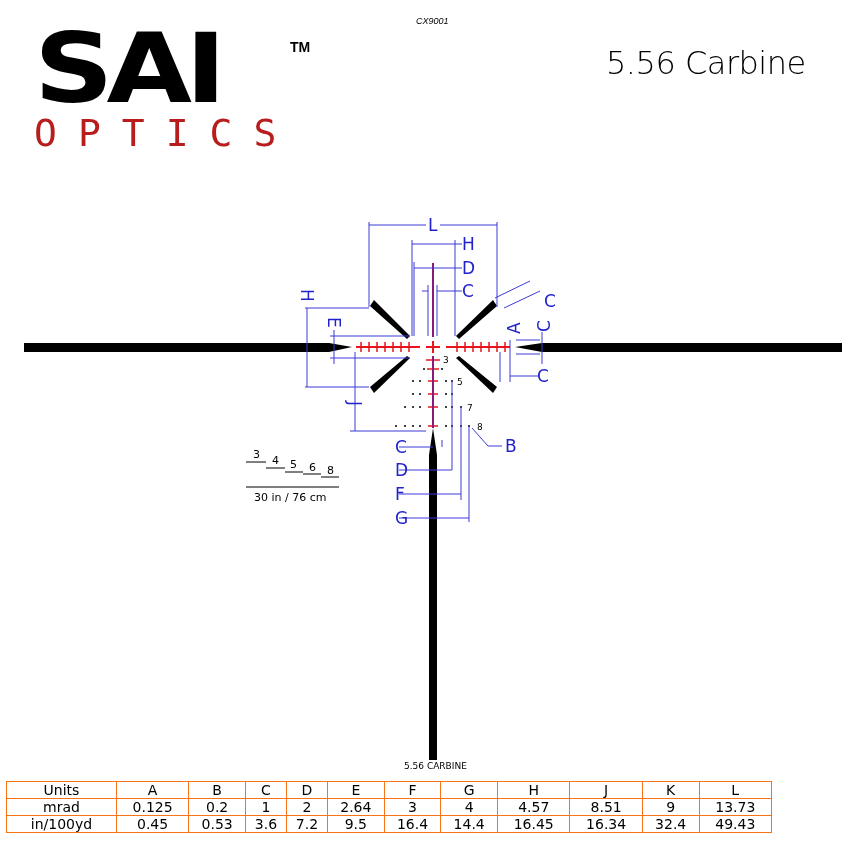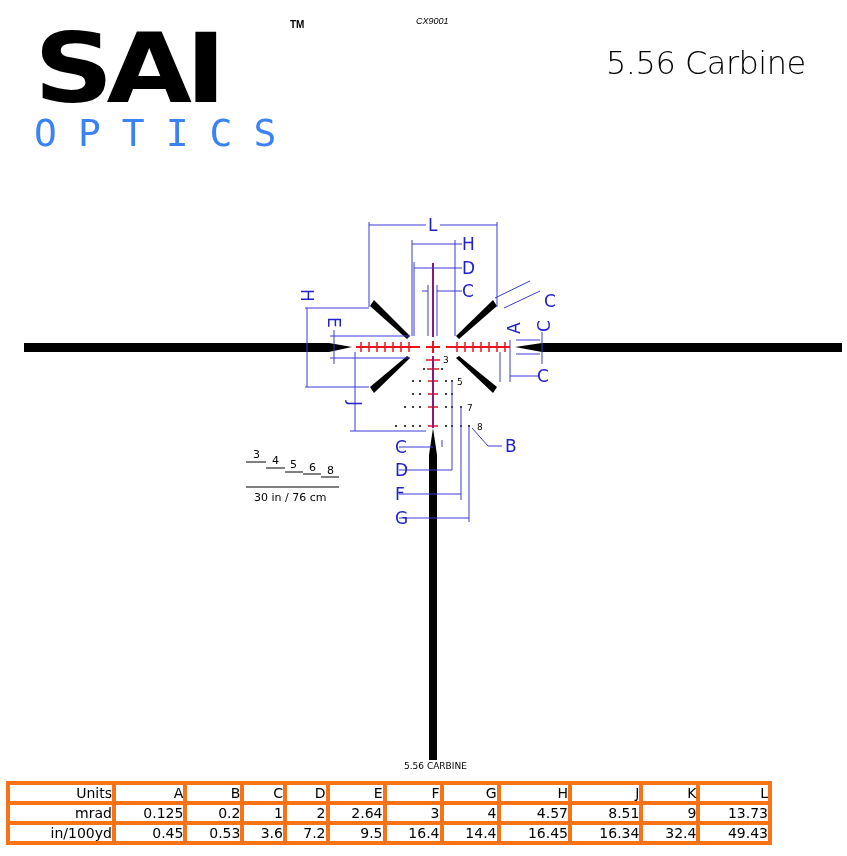--- a/index.html
+++ b/index.html
@@ -1,25 +1,25 @@
 <!DOCTYPE html>
 <html><head>
 <meta charset="utf-8">
 <style>
   html,body{margin:0;padding:0;background:#fff;}
   body{width:847px;height:856px;position:relative;overflow:hidden;font-family:"Liberation Sans",sans-serif;}
   .abs{position:absolute;}
   #logo-sai{left:34px;top:26px;font-family:"DejaVu Sans",sans-serif;font-weight:900;font-size:96px;line-height:86px;letter-spacing:-6px;transform:scaleX(1.15);transform-origin:left top;color:#000;}
-  #logo-tm{left:290px;top:19px;font-size:10px;font-weight:bold;}
-  #logo-optics{left:34px;top:116px;font-family:"DejaVu Sans Mono",monospace;font-size:38px;letter-spacing:21px;line-height:34px;color:#3b82f6;}
+  #logo-tm{left:290px;top:39px;font-size:14px;font-weight:bold;}
+  #logo-optics{left:34px;top:116px;font-family:"DejaVu Sans Mono",monospace;font-size:38px;letter-spacing:21px;line-height:34px;color:#b91c1c;}
   #code{left:416px;top:16px;font-size:9px;font-style:italic;}
   #title{left:606px;top:44px;font-size:32px;font-family:"DejaVu Sans",sans-serif;font-weight:300;letter-spacing:-0.5px;}
   svg text{font-family:"DejaVu Sans",sans-serif;}
   table{border-collapse:collapse;position:absolute;left:6px;top:781px;width:766px;font-family:"DejaVu Sans",sans-serif;font-size:14px;}
-  td{border:4px solid #f97316;text-align:right;height:16px;line-height:15px;padding:0;}
+  td{border:1px solid #f97316;text-align:center;height:16px;line-height:15px;padding:0;}
 </style>
 </head>
 <body>
 
 <div class="abs" id="logo-sai">SAI</div>
 <div class="abs" id="logo-tm">TM</div>
 <div class="abs" id="logo-optics">OPTICS</div>
 <div class="abs" id="code">CX9001</div>
 <div class="abs" id="title">5.56 Carbine</div>
 

